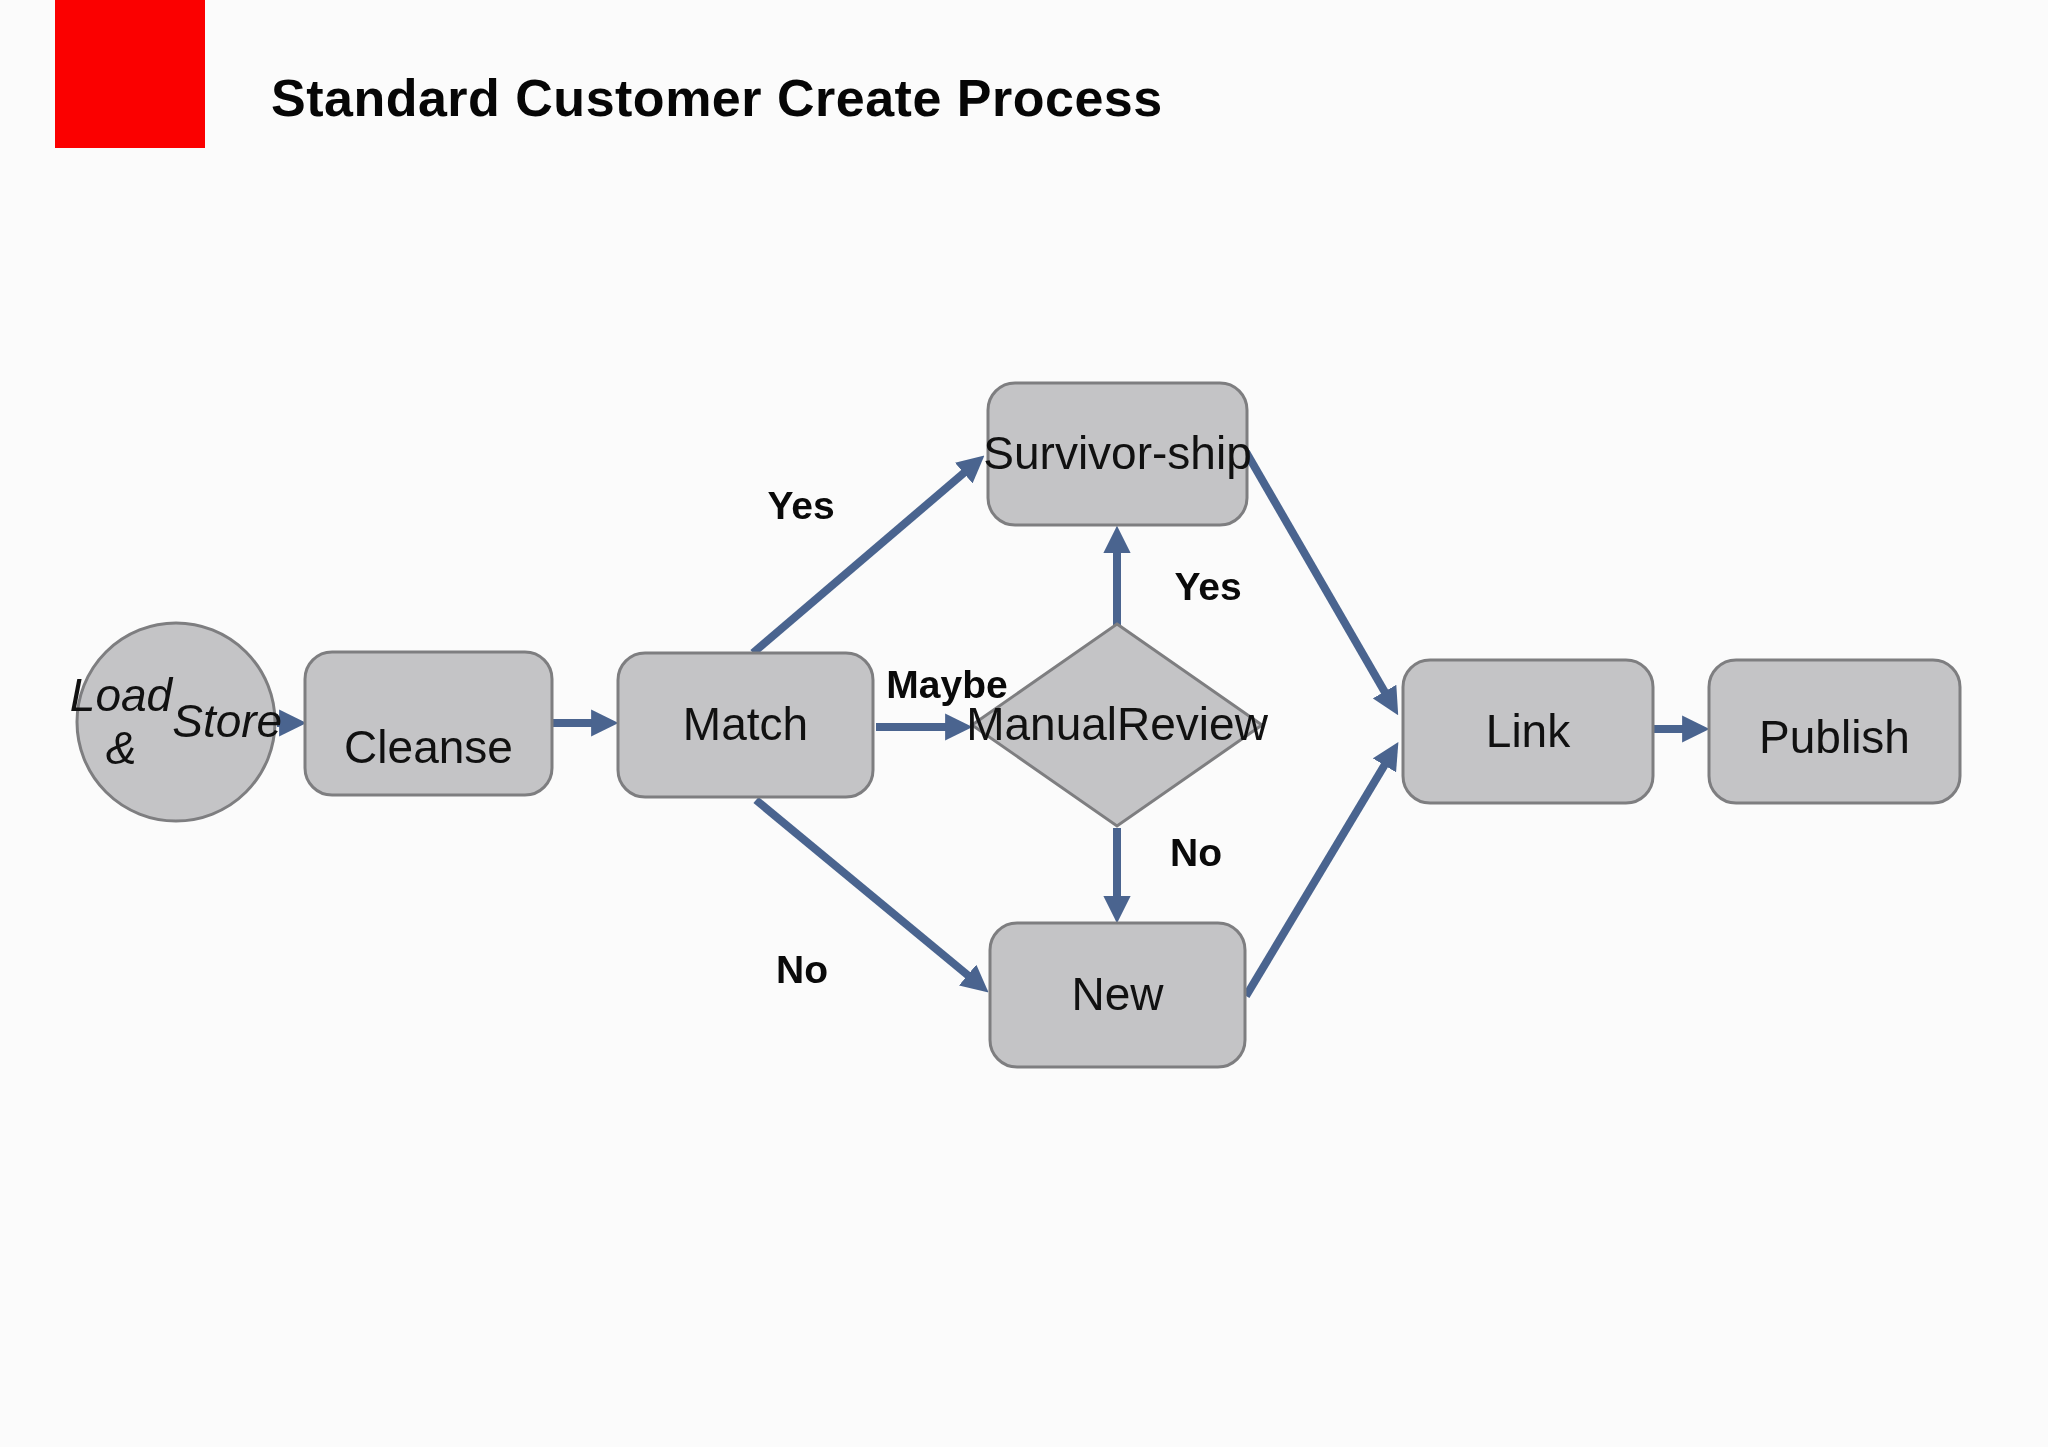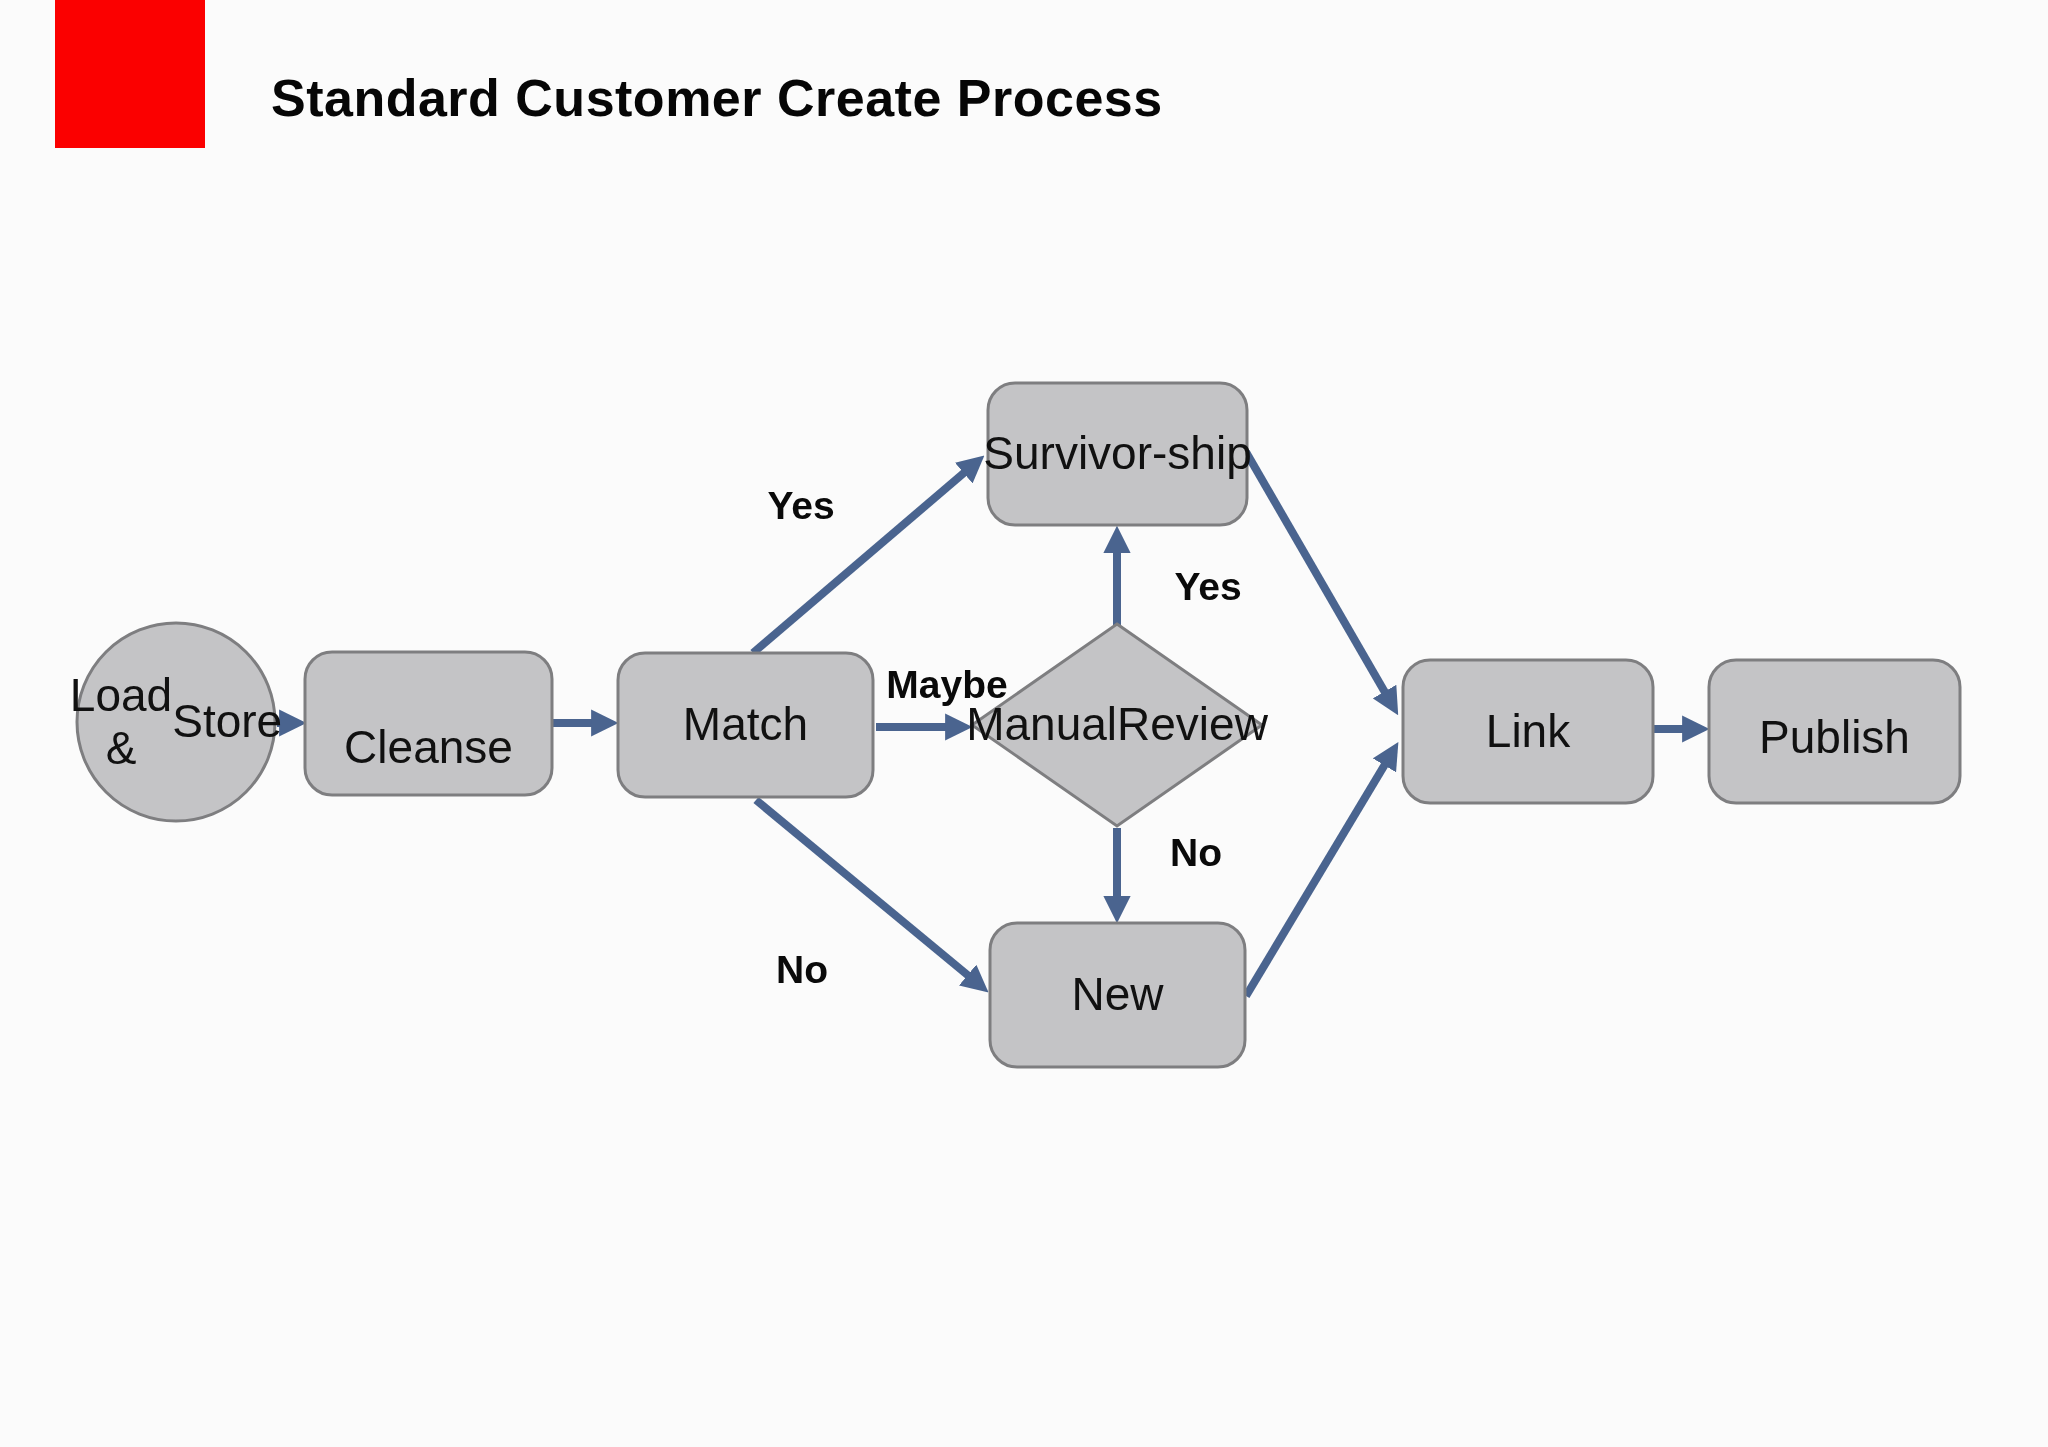--- a/index.html
+++ b/index.html
@@ -75,21 +75,21 @@
       <rect x="305" y="652" width="247" height="143" rx="27"></rect>
       <rect x="618" y="653" width="255" height="144" rx="27"></rect>
       <rect x="988" y="383" width="259" height="142" rx="27"></rect>
       <polygon points="1117,624 1262,725 1117,826 972,725"></polygon>
       <rect x="990" y="923" width="255" height="144" rx="27"></rect>
       <rect x="1403" y="660" width="250" height="143" rx="27"></rect>
       <rect x="1709" y="660" width="251" height="143" rx="27"></rect>
     </g>
   </svg>
 
-  <div class="node-label" style="left:78px;top:624px;width:196px;height:196px;">
+  <div class="node-label" style="left:78px;top:624px;width:196px;height:196px;font-style:italic;">
     <span>Load &amp;</span>
     <span>Store</span>
   </div>
   <div class="node-label" style="left:305px;top:652px;width:247px;height:143px;margin-top:24px;">
     <span>Cleanse</span>
   </div>
   <div class="node-label" style="left:618px;top:653px;width:255px;height:144px;">
     <span>Match</span>
   </div>
   <div class="node-label" style="left:988px;top:383px;width:259px;height:142px;">

